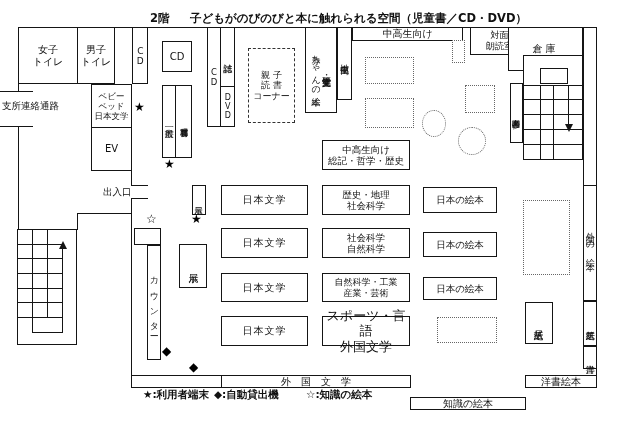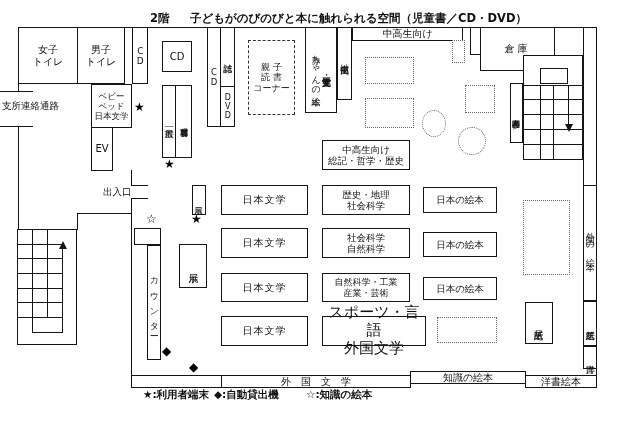--- a/index.html
+++ b/index.html
@@ -3,21 +3,21 @@
 <meta charset="utf-8">
 <style>
   html,body{margin:0;padding:0;background:#fff;}
   #map{position:relative;width:630px;height:427px;background:#fff;overflow:hidden;
        font-family:"DejaVu Sans","Liberation Sans",sans-serif;color:#111;}
   .ln{position:absolute;background:#151515;}
   .room{position:absolute;border:1px solid #151515;background:#fff;display:flex;
         align-items:center;justify-content:center;text-align:center;
         white-space:pre-line;line-height:1.18;font-size:10px;box-sizing:border-box;}
   .v{writing-mode:vertical-rl;text-orientation:upright;}
-  .dashed{border:1px dashed #333;}
+  .dashed{border:1px dashed #333;margin-top:8px;}
   .dot{position:absolute;border:1px dotted #666;background:#fff;box-sizing:border-box;}
   .round{border-radius:50%;}
   .mark{position:absolute;font-size:12px;line-height:1;color:#000;}
   .txt{position:absolute;white-space:pre;line-height:1.1;}
   .stairs{position:absolute;border:1px solid #151515;background:#fff;box-sizing:border-box;}
   .arrow-up{position:absolute;width:0;height:0;border-left:4px solid transparent;
             border-right:4px solid transparent;border-bottom:8px solid #151515;}
   .arrow-down{position:absolute;width:0;height:0;border-left:4px solid transparent;
             border-right:4px solid transparent;border-top:8px solid #151515;}
   .band{position:absolute;border:1px solid #151515;background:#fff;display:flex;
@@ -40,46 +40,46 @@
   <div class="ln" style="left:77px;top:213px;width:54px;height:1px;"></div>
   <div class="ln" style="left:77px;top:213px;width:1px;height:17px;"></div>
   <div class="ln" style="left:131px;top:170px;width:1px;height:16px;"></div>
   <div class="ln" style="left:131px;top:199px;width:1px;height:176px;"></div>
   <div class="ln" style="left:131px;top:185px;width:17px;height:1px;"></div>
   <div class="ln" style="left:131px;top:198px;width:17px;height:1px;"></div>
   <div class="ln" style="left:583px;top:27px;width:1px;height:158px;"></div>
 
   <div class="room" style="left:18px;top:27px;width:60px;height:57px;">女子
 トイレ</div>
-  <div class="room" style="left:77px;top:27px;width:48px;height:57px;">男子
+  <div class="room" style="left:77px;top:27px;width:38px;height:57px;">男子
 トイレ</div>
   <div class="room v" style="left:132px;top:27px;width:16px;height:57px;font-size:9px;">CD</div>
   <div class="room" style="left:91px;top:84px;width:41px;height:44px;font-size:8.5px;">ベビー
 ベッド
 日本文学</div>
-  <div class="room" style="left:91px;top:127px;width:22px;height:44px;">EV</div>
+  <div class="room" style="left:91px;top:127px;width:41px;height:44px;">EV</div>
   <span class="txt" style="left:2px;top:101px;font-size:9.5px;">支所連絡通路</span>
   <span class="txt" style="left:103px;top:187px;font-size:9.5px;">出入口</span>
 
   <div class="room" style="left:162px;top:41px;width:30px;height:31px;">CD</div>
   <div class="room v" style="left:162px;top:85px;width:14px;height:73px;font-size:9px;">一般書</div>
   <div class="room v" style="left:175px;top:85px;width:17px;height:73px;font-size:8px;">育児手芸料理</div>
   <div class="room v" style="left:207px;top:27px;width:14px;height:100px;font-size:8.5px;">CD</div>
   <div class="room v" style="left:220px;top:27px;width:15px;height:60px;font-size:9px;">雑誌</div>
   <div class="room v" style="left:220px;top:86px;width:15px;height:41px;font-size:8px;">DVD</div>
   <div class="room dashed" style="left:248px;top:40px;width:47px;height:75px;font-size:9px;">親 子
 読 書
 コーナー</div>
   <div class="room v" style="left:305px;top:27px;width:32px;height:86px;font-size:9px;">児童文学研究・
 赤ちゃんの絵本</div>
   <div class="room v" style="left:337px;top:27px;width:15px;height:73px;font-size:9px;">中高生向け</div>
   <div class="room" style="left:352px;top:27px;width:111px;height:14px;font-size:10px;">中高生向け</div>
   <div class="room" style="left:470px;top:27px;width:59px;height:28px;font-size:9px;">対面
 朗読室</div>
-  <div class="room" style="left:480px;top:27px;width:75px;height:44px;letter-spacing:3px;">倉庫</div>
+  <div class="room" style="left:508px;top:27px;width:75px;height:44px;letter-spacing:3px;">倉庫</div>
 
   <div class="stairs" style="left:523px;top:55px;width:60px;height:105px;">
     <div class="ln" style="left:0px;top:29px;width:58px;height:1px;"></div>
     <div class="ln" style="left:0px;top:43px;width:58px;height:1px;"></div>
     <div class="ln" style="left:0px;top:58px;width:58px;height:1px;"></div>
     <div class="ln" style="left:0px;top:73px;width:58px;height:1px;"></div>
     <div class="ln" style="left:0px;top:88px;width:58px;height:1px;"></div>
     <div class="ln" style="left:16px;top:29px;width:1px;height:74px;"></div>
     <div class="ln" style="left:29px;top:29px;width:1px;height:74px;"></div>
     <div style="position:absolute;left:16px;top:12px;width:28px;height:16px;border:1px solid #151515;box-sizing:border-box;"></div>
@@ -104,41 +104,41 @@
   <div class="room" style="left:221px;top:228px;width:87px;height:30px;letter-spacing:1px;">日本文学</div>
   <div class="room" style="left:221px;top:273px;width:87px;height:29px;letter-spacing:1px;">日本文学</div>
   <div class="room" style="left:221px;top:316px;width:87px;height:30px;letter-spacing:1px;">日本文学</div>
 
   <div class="room" style="left:322px;top:185px;width:88px;height:30px;font-size:9.5px;">歴史・地理
 社会科学</div>
   <div class="room" style="left:322px;top:228px;width:88px;height:30px;font-size:9.5px;">社会科学
 自然科学</div>
   <div class="room" style="left:322px;top:273px;width:88px;height:29px;font-size:9px;">自然科学・工業
 産業・芸術</div>
-  <div class="room" style="left:322px;top:316px;width:104px;height:30px;font-size:15px;">スポーツ・言語
+  <div class="room" style="left:322px;top:316px;width:88px;height:30px;font-size:13px;">スポーツ・言語
 外国文学</div>
 
   <div class="room" style="left:423px;top:187px;width:74px;height:26px;font-size:9.5px;">日本の絵本</div>
   <div class="room" style="left:423px;top:232px;width:74px;height:25px;font-size:9.5px;">日本の絵本</div>
   <div class="room" style="left:423px;top:277px;width:74px;height:23px;font-size:9.5px;">日本の絵本</div>
 
   <div class="room v" style="left:525px;top:302px;width:28px;height:42px;font-size:9.5px;">紙芝居</div>
 
   <div class="room v" style="left:192px;top:185px;width:14px;height:30px;font-size:8.5px;">展示</div>
   <div class="room v" style="left:179px;top:244px;width:28px;height:44px;font-size:10px;">展示</div>
   <div class="room" style="left:134px;top:228px;width:27px;height:17px;"></div>
   <div class="room v" style="left:147px;top:245px;width:14px;height:115px;font-size:9px;letter-spacing:5px;">カウンター</div>
 
   <div class="room v" style="left:583px;top:185px;width:14px;height:116px;font-size:9px;letter-spacing:5px;">外国の絵本</div>
   <div class="room v" style="left:583px;top:301px;width:14px;height:45px;font-size:9px;">紙芝居</div>
   <div class="room v" style="left:583px;top:346px;width:14px;height:23px;font-size:9px;">洋書</div>
 
   <div class="band" style="left:131px;top:375px;width:91px;height:13px;"></div>
   <div class="band" style="left:221px;top:375px;width:190px;height:13px;">外　国　文　学</div>
-  <div class="band" style="left:410px;top:371px;width:116px;height:13px;">知識の絵本</div>
+  <div class="band" style="left:410px;top:397px;width:116px;height:13px;">知識の絵本</div>
   <div class="band" style="left:525px;top:375px;width:72px;height:13px;">洋書絵本</div>
 
   <div class="stairs" style="left:17px;top:229px;width:60px;height:116px;">
     <div class="ln" style="left:0px;top:14px;width:45px;height:1px;"></div>
     <div class="ln" style="left:0px;top:28px;width:45px;height:1px;"></div>
     <div class="ln" style="left:0px;top:43px;width:45px;height:1px;"></div>
     <div class="ln" style="left:0px;top:58px;width:45px;height:1px;"></div>
     <div class="ln" style="left:0px;top:72px;width:45px;height:1px;"></div>
     <div class="ln" style="left:0px;top:87px;width:45px;height:1px;"></div>
     <div class="ln" style="left:14px;top:0px;width:1px;height:88px;"></div>

